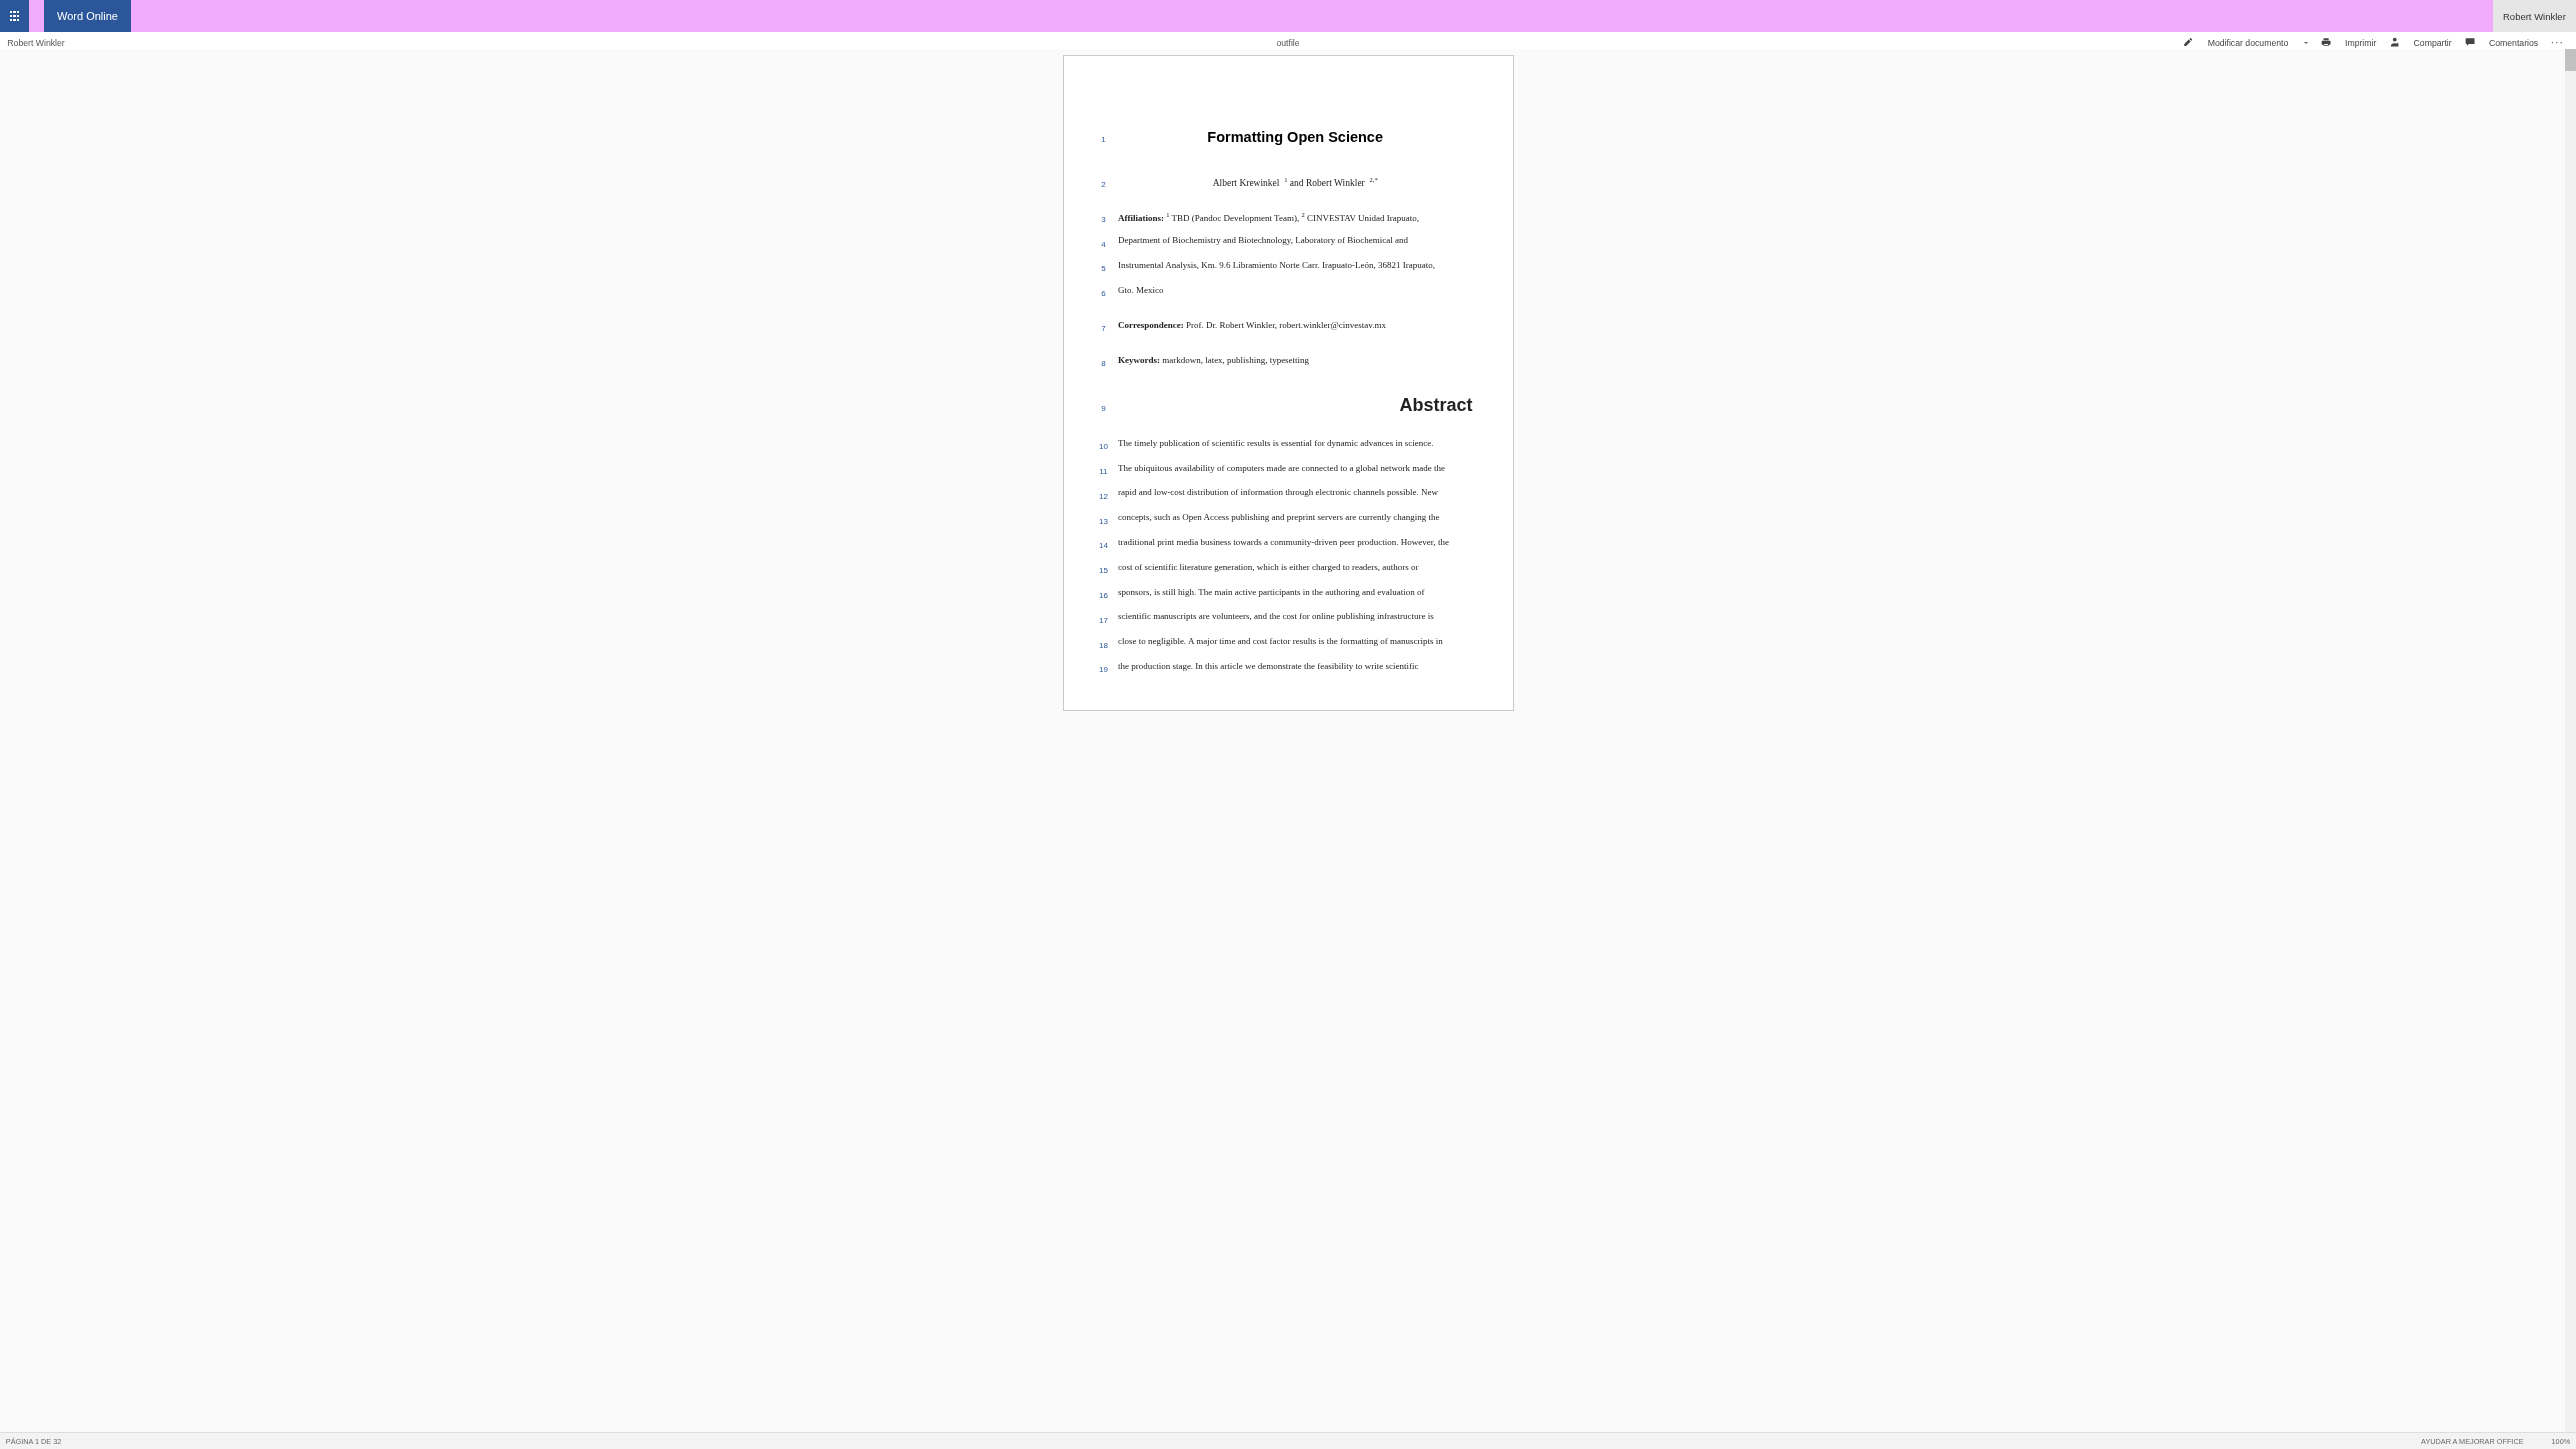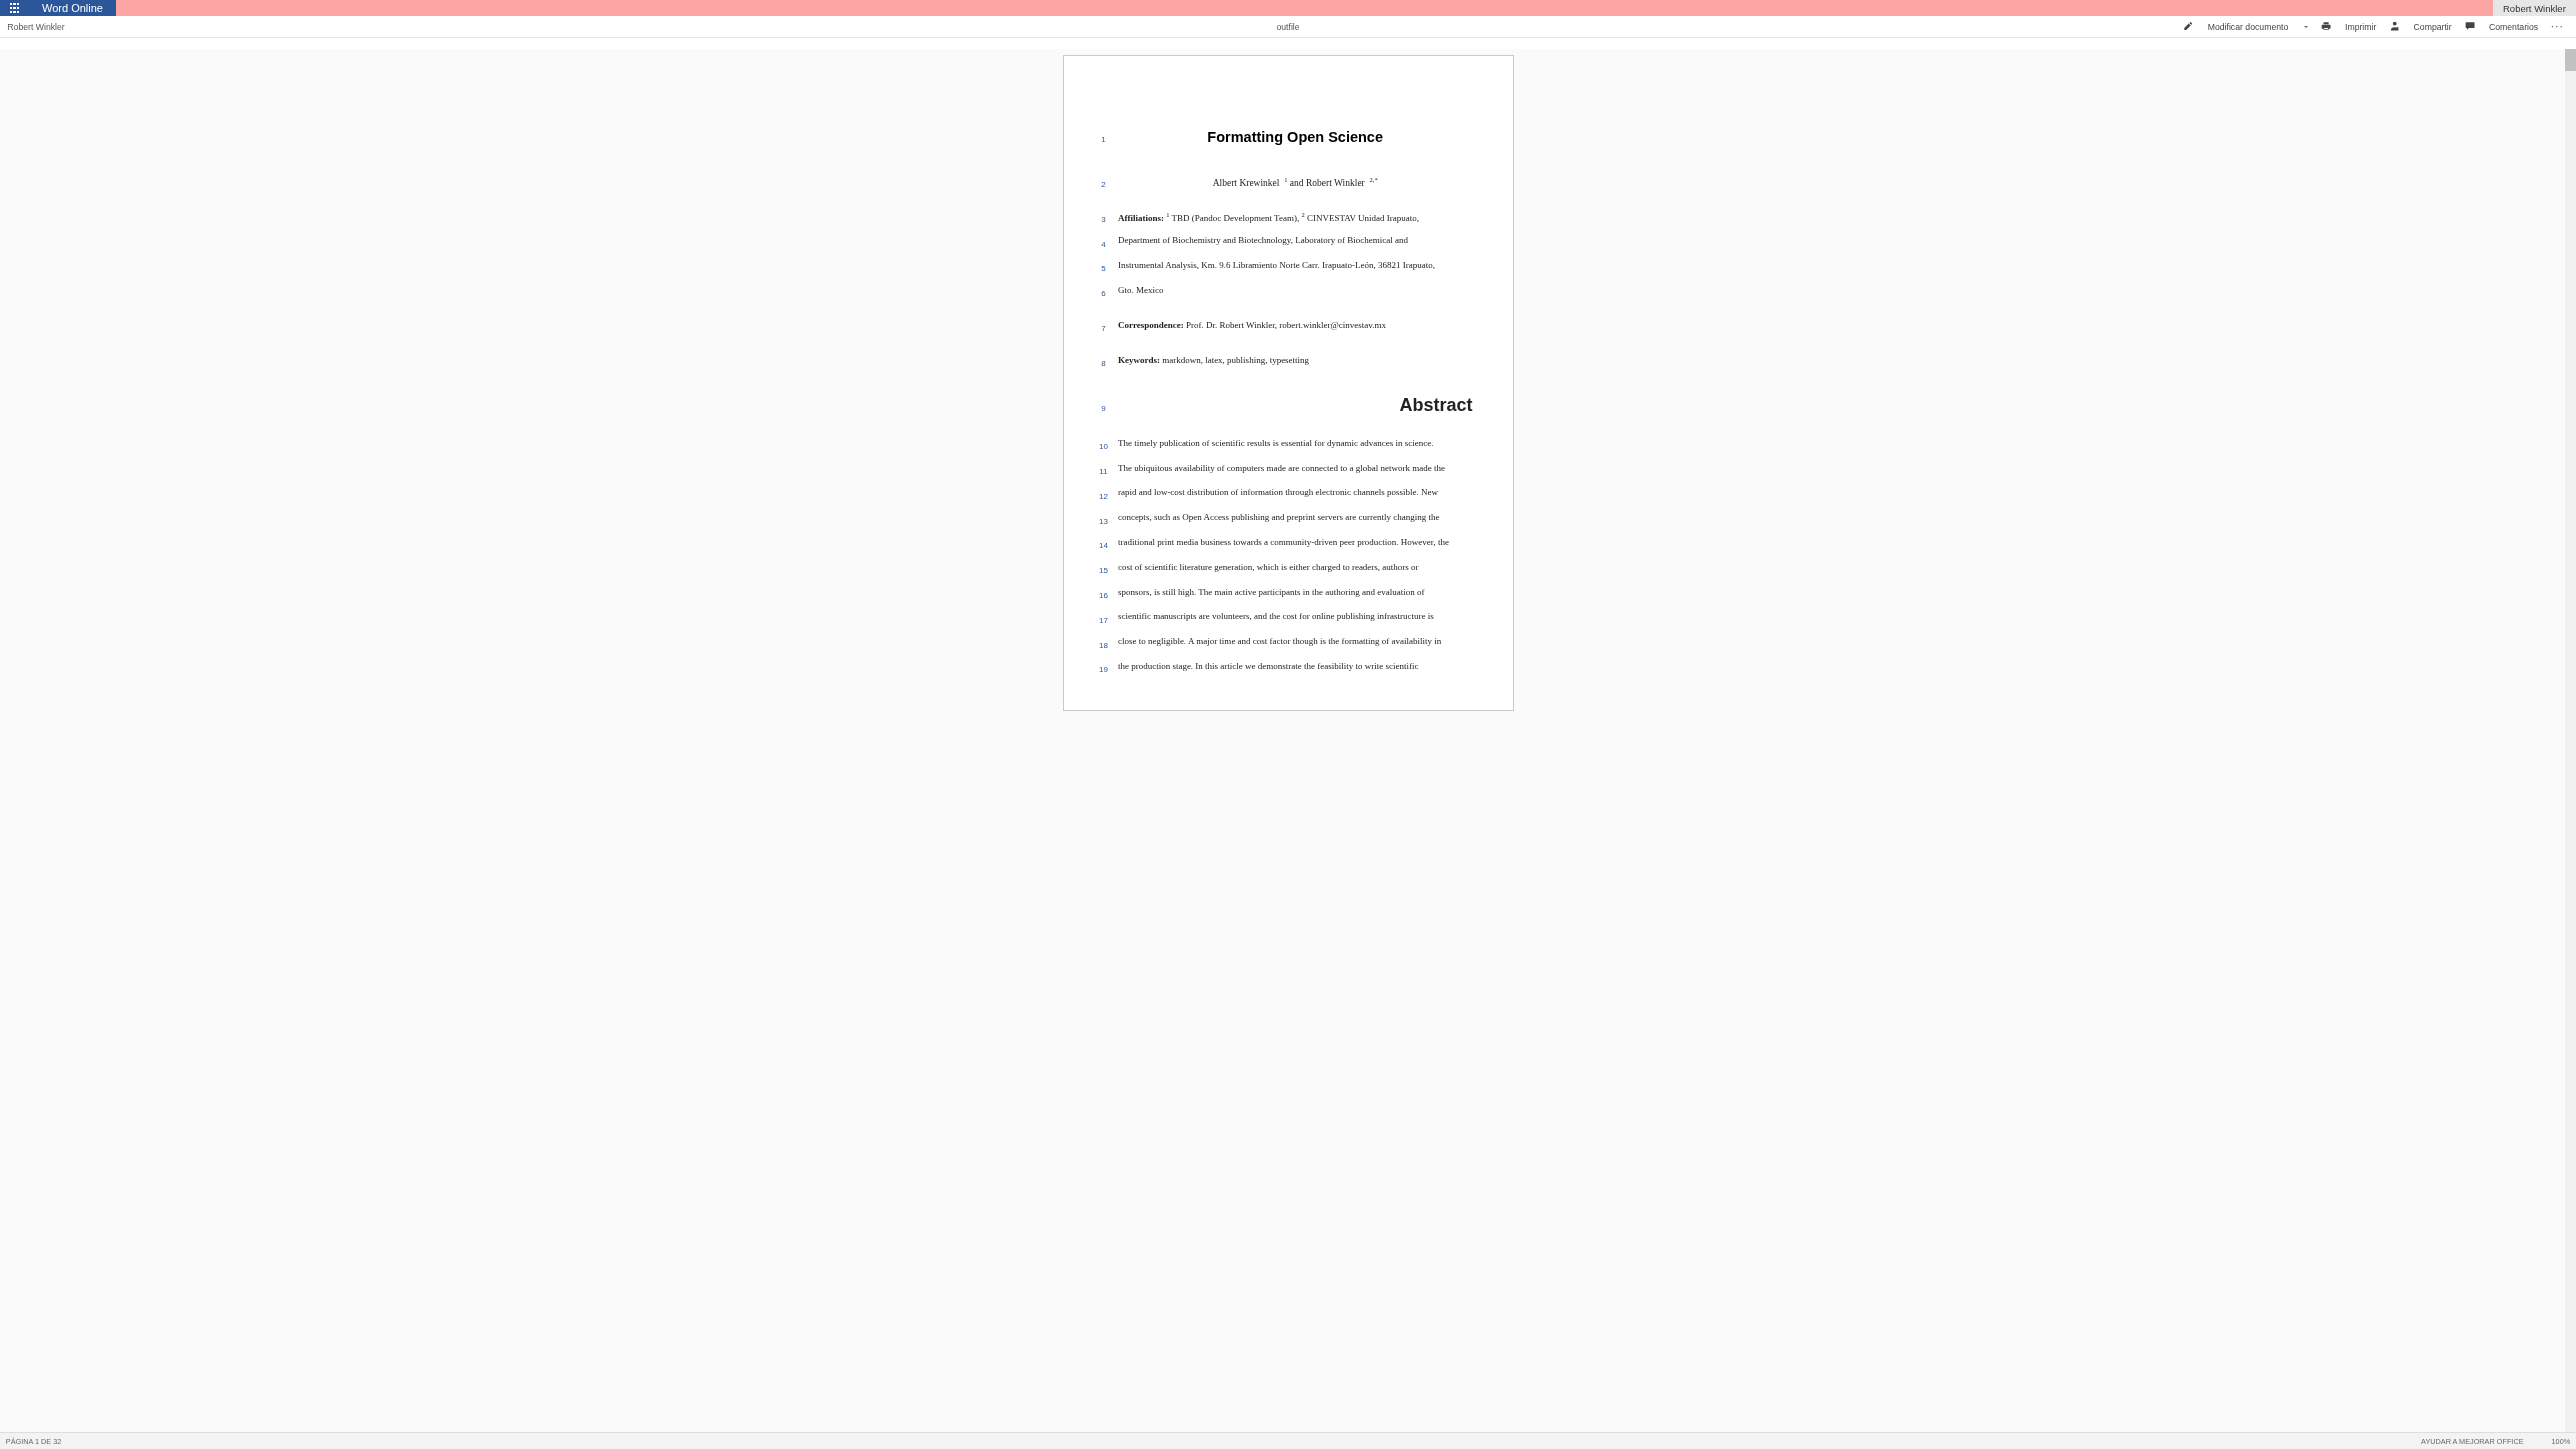--- a/index.html
+++ b/index.html
@@ -6,25 +6,26 @@
       margin: 0;
       padding: 0;
       box-sizing: border-box;
     }
     body {
       font-family: "Segoe UI", Arial, sans-serif;
       background: #fff;
       overflow: hidden;
     }
     .title-bar {
-      height: 16px;
-      background: #fca5a5;
+      height: 32px;
+      background: #f0abfc;
       display: flex;
       align-items: stretch;
       color: #fff;
+      gap: 15px;
     }
     .waffle-btn {
       width: 29px;
       background: #2b579a;
       display: flex;
       align-items: center;
       justify-content: center;
       cursor: pointer;
     }
     .waffle-grid {
@@ -304,21 +305,21 @@
     <div class="doc-line">
       <div class="line-num">16</div>
       <div class="line-content">sponsors, is still high. The main active participants in the authoring and evaluation of</div>
     </div>
     <div class="doc-line">
       <div class="line-num">17</div>
       <div class="line-content">scientific manuscripts are volunteers, and the cost for online publishing infrastructure is</div>
     </div>
     <div class="doc-line">
       <div class="line-num">18</div>
-      <div class="line-content">close to negligible. A major time and cost factor though is the formatting of availability in</div>
+      <div class="line-content">close to negligible. A major time and cost factor results is the formatting of manuscripts in</div>
     </div>
     <div class="doc-line">
       <div class="line-num">19</div>
       <div class="line-content">the production stage. In this article we demonstrate the feasibility to write scientific</div>
     </div>
 
   </div>
 
   <div class="scrollbar-track">
     <div class="scrollbar-thumb"></div>

